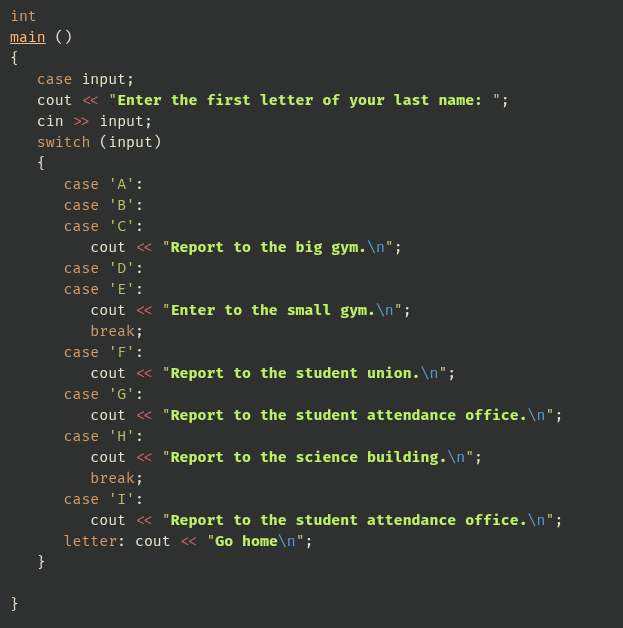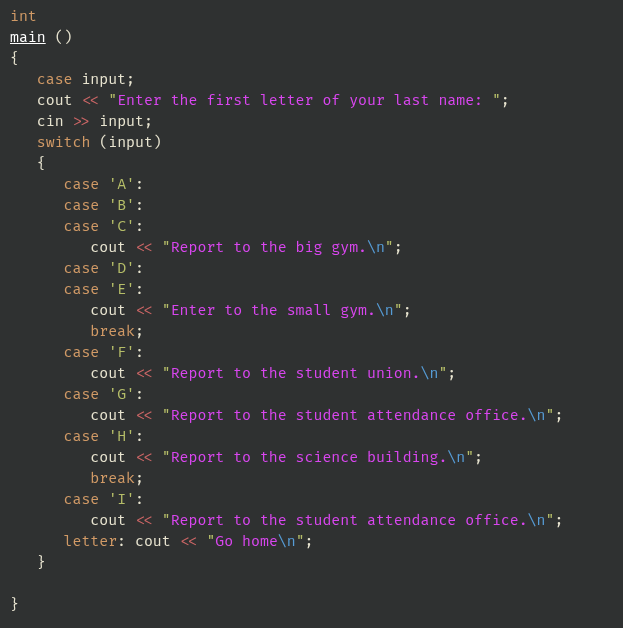--- a/index.html
+++ b/index.html
@@ -13,23 +13,23 @@
     width: 623px;
     height: 628px;
     overflow: hidden;
   }
   pre {
     white-space: pre;
     font-family: inherit;
   }
   .kw   { color: #d19a66; }       
   .id   { color: #e8e4d0; margin-top: 15px; }       
-  .fn   { color: #ffffff; text-decoration: underline; }       
+  .fn   { color: #fdba74; text-decoration: underline; }       
   .pn   { color: #e8e4d0; }       
-  .str  { color: #d946ef; }       
+  .str  { color: #bef264; font-weight: bold; }       
   .strq { color: #b5bd68; }       
   .chrq { color: #b5bd68; }       
   .chr  { color: #b5bd68; }       
   .esc  { color: #569cd6; }       
   .op   { color: #cc6666; }       
   .cout { color: #e8e4d0; }
 </style>
 </head>
 <body>
 

